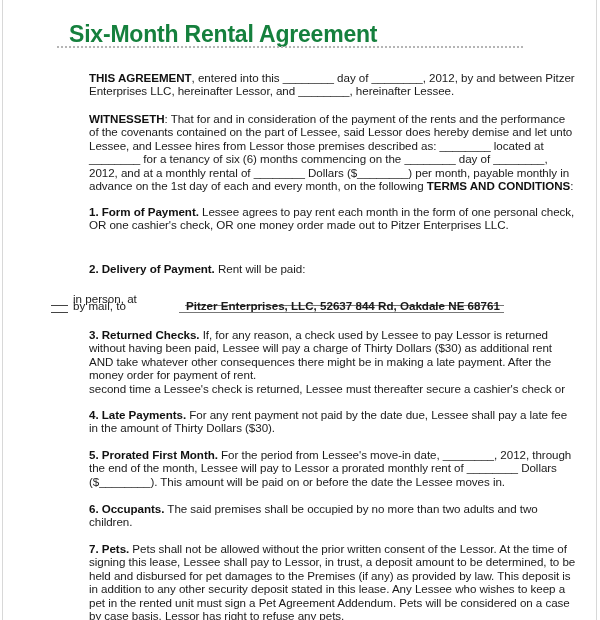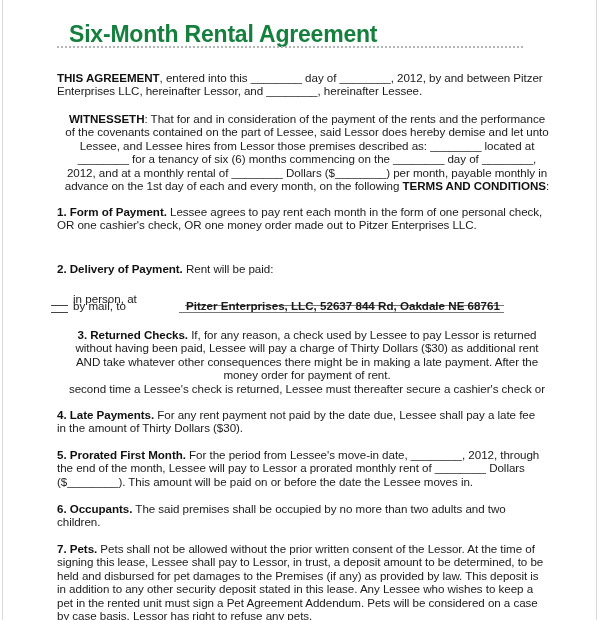--- a/index.html
+++ b/index.html
@@ -26,21 +26,21 @@
     .title-rule {
       position: absolute; top: 46px; left: 0; width: 466px; height: 0;
       border-top: 2px dotted #b5b5b5;
     }
     .para {
       position: absolute; left: 0; width: 500px;
       font-size: 11.6px; line-height: 13.4px; margin: 0;
       letter-spacing: -0.05px;
     }
     .para b { color: #111; }
-    .line { display: block; white-space: nowrap; }
+    .line { display: block; white-space: nowrap; margin-left: 32px; }
     .opt-row {
       position: absolute; left: -6px; width: 530px; height: 16px;
       font-size: 11.6px; white-space: nowrap;
     }
     .opt-row .check {
       position: absolute; left: 0; top: 2px; width: 17px; height: 11px;
       border-bottom: 1px solid #444;
     }
     .opt-row .lbl { position: absolute; left: 22px; top: 0; }
     .opt-row .fill {
@@ -57,21 +57,21 @@
 <div class="page">
 
   <h1>Six-Month Rental Agreement</h1>
   <div class="title-rule"></div>
 
   <p class="para" style="top:71px;">
     <span class="line"><b>THIS AGREEMENT</b><span>, entered into this ________ day of ________, 2012, by and between Pitzer</span></span>
     <span class="line">Enterprises LLC, hereinafter Lessor, and ________, hereinafter Lessee.</span>
   </p>
 
-  <p class="para" style="top:112px;text-align:center;">
+  <p class="para" style="top:112px;">
     <span class="line"><b>WITNESSETH</b><span>: That for and in consideration of the payment of the rents and the performance</span></span>
     <span class="line">of the covenants contained on the part of Lessee, said Lessor does hereby demise and let unto</span>
     <span class="line">Lessee, and Lessee hires from Lessor those premises described as: ________  located at</span>
     <span class="line">________  for a tenancy of six (6) months commencing on the ________ day of ________,</span>
     <span class="line">2012, and at a monthly rental of ________  Dollars ($________) per month, payable monthly in</span>
     <span class="line"><span>advance on the 1st day of each and every month, on the following </span><b>TERMS AND CONDITIONS</b><span>:</span></span>
   </p>
 
   <p class="para" style="top:205px;">
     <span class="line"><b>1.  Form of Payment.</b><span> Lessee agrees to pay rent each month in the form of one personal check,</span></span>
@@ -87,21 +87,21 @@
     <span class="lbl">in person, at</span>
     <span class="fill" style="left:134px; width:319px;"><span></span></span>
   </div>
 
   <div class="opt-row" style="top:299px;">
     <span class="check"></span>
     <span class="lbl">by mail, to</span>
     <span class="fill" style="left:128px; width:325px;"><span>Pitzer Enterprises, LLC, 52637 844 Rd, Oakdale NE 68761</span></span>
   </div>
 
-  <p class="para" style="top:328px;text-align:center;">
+  <p class="para" style="top:328px;">
     <span class="line"><b>3.  Returned Checks.</b><span>  If, for any reason, a check used by Lessee to pay Lessor is returned</span></span>
     <span class="line">without having been paid, Lessee will pay a charge of Thirty Dollars ($30) as additional rent</span>
     <span class="line">AND take whatever other consequences there might be in making a late payment. After the</span>
     <span class="line">money order for payment of rent.</span>
     <span class="line">second time a Lessee's check is returned, Lessee must thereafter secure a cashier's check or</span>
   </p>
 
   <p class="para" style="top:408px;">
     <span class="line"><b>4.  Late Payments.</b><span> For any rent payment not paid by the date due, Lessee shall pay a late fee</span></span>
     <span class="line">in the amount of Thirty Dollars ($30).</span>

